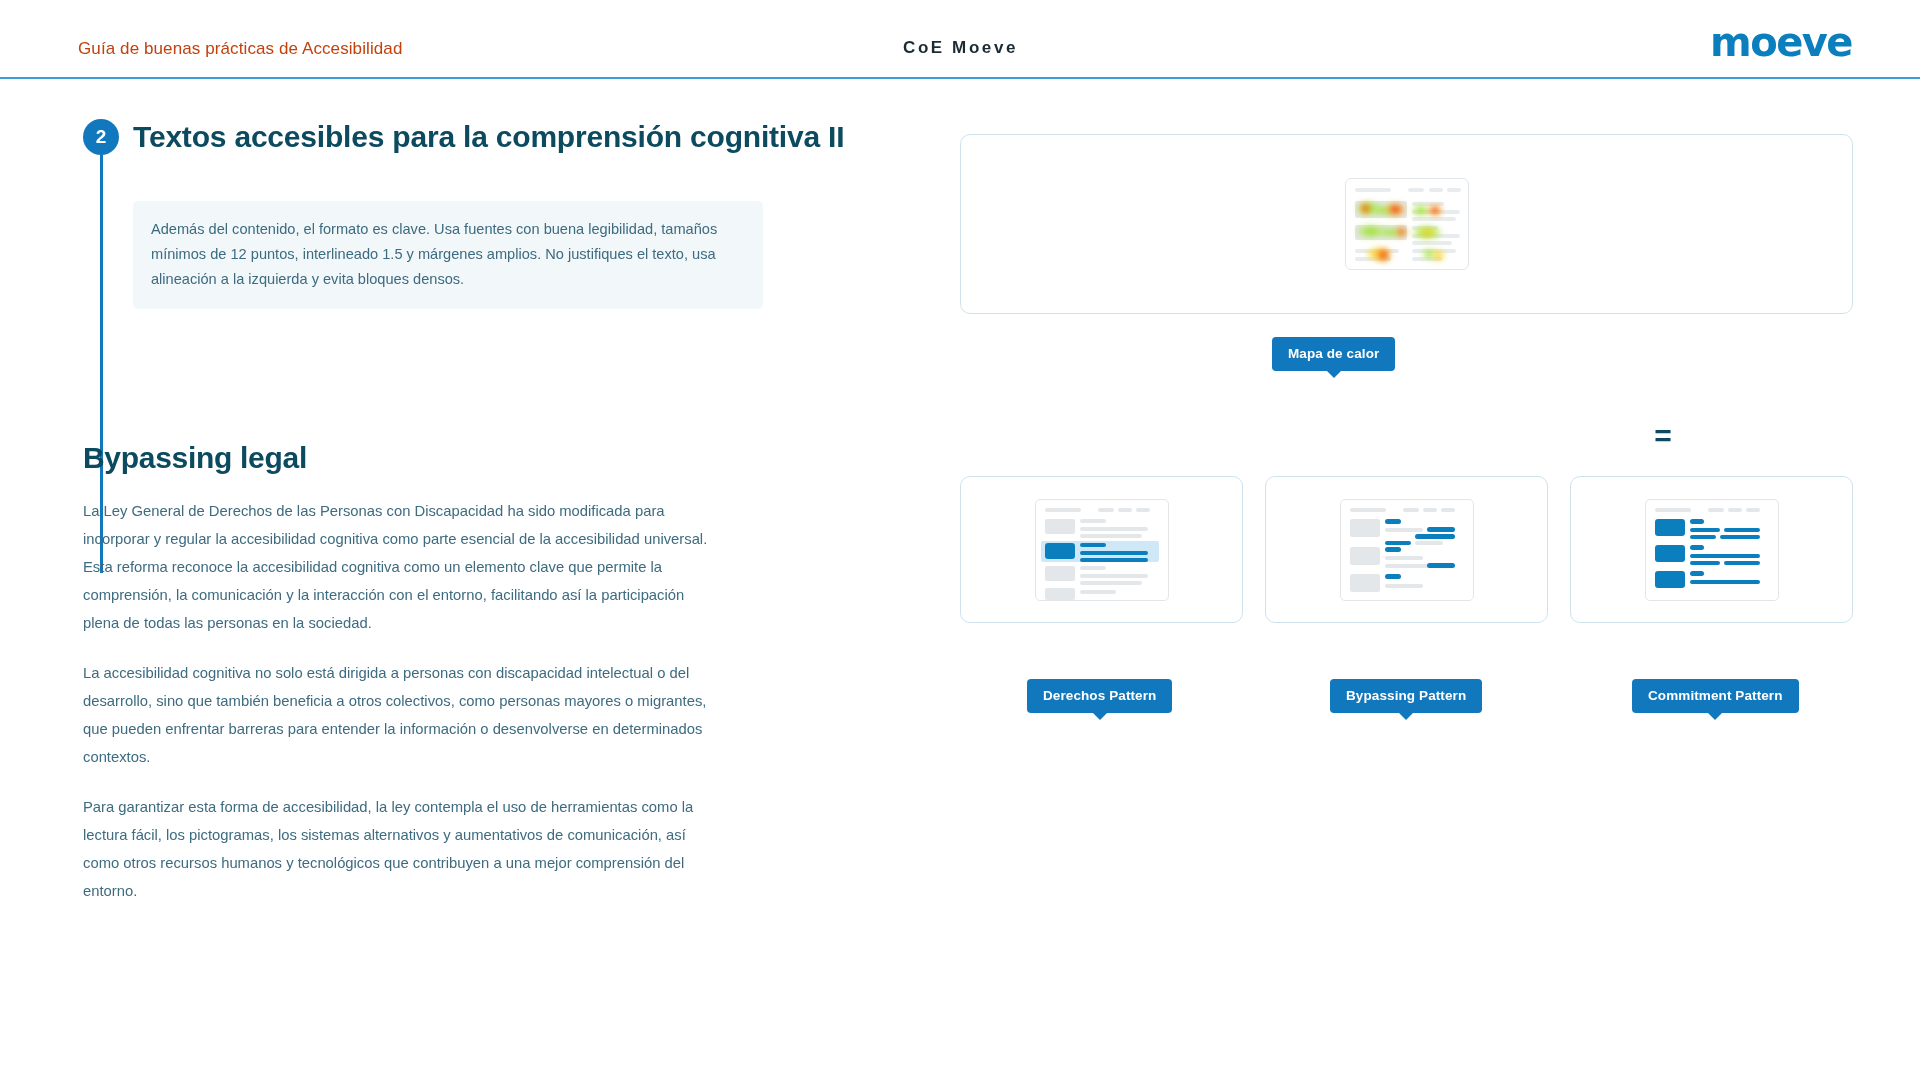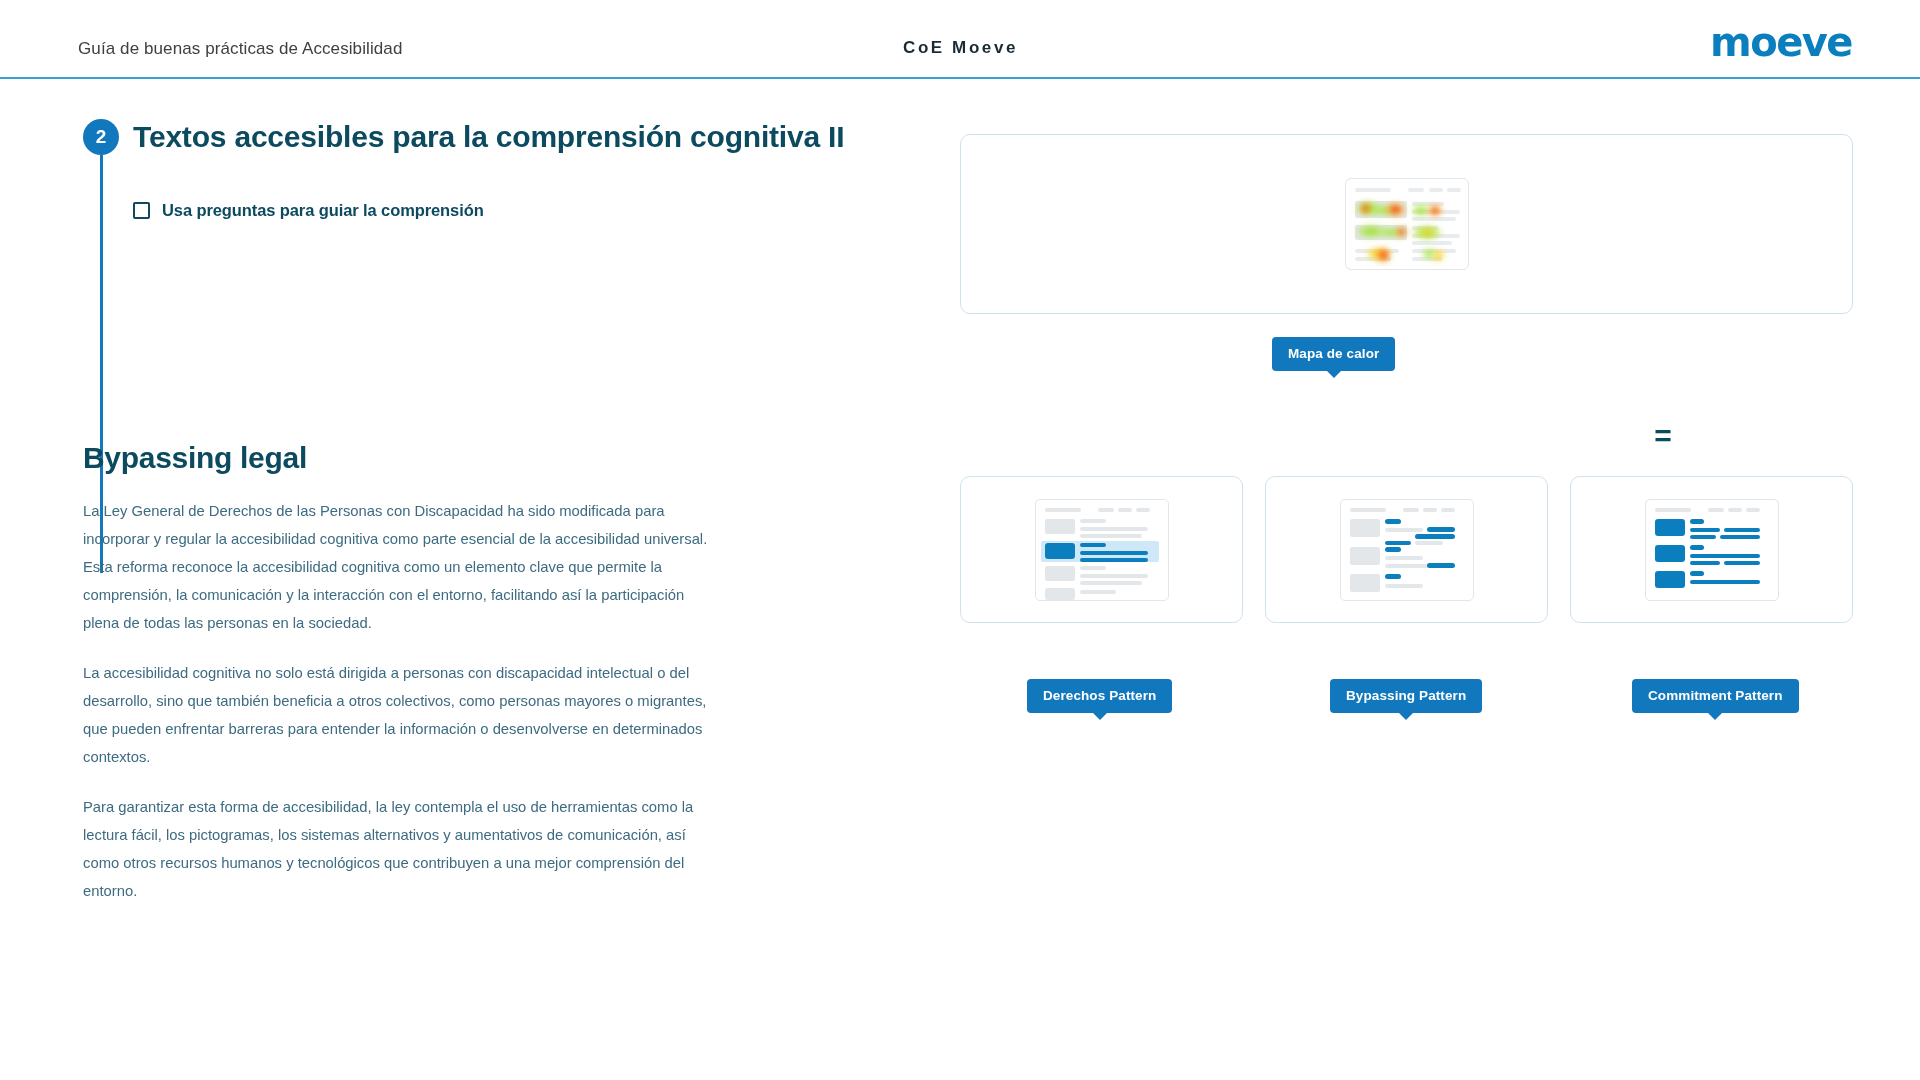--- a/index.html
+++ b/index.html
@@ -18,21 +18,21 @@
     top: 0; left: 0;
     width: 1920px;
     height: 79px;
     background: #ffffff;
     border-bottom: 2px solid #3a9fd6;
   }
   .header-left {
     position: absolute;
     left: 78px; top: 39px;
     font-size: 17px;
-    color: #404040;
+    color: #c2410c;
     letter-spacing: 0.1px;
     white-space: nowrap;
   }
   .header-center {
     position: absolute;
     left: 903px; top: 38px;
     font-size: 17px;
     font-weight: bold;
     color: #1b2b33;
     letter-spacing: 2.6px;
@@ -275,27 +275,26 @@
   <div class="section-head">
     <div class="step-badge">2</div>
     <div class="section-title">Textos accesibles para la comprensión cognitiva II</div>
   </div>
 
   <div class="rail"></div>
 
   <div class="tips">
 
     <div>
-      <div class="tip-title-row">
-        <span class="checkbox"></span>
-        <span class="tip-title">Usa preguntas para guiar la comprensión</span>
+    </div>
+
+    <div>
+      <div class="tip-box">
+        <div class="tip-text">Además del contenido, el formato es clave. Usa fuentes con buena legibilidad, tamaños mínimos de 12 puntos, interlineado 1.5 y márgenes amplios. No justifiques el texto, usa alineación a la izquierda y evita bloques densos.</div>
       </div>
-    </div>
-
-    <div>
     </div>
 
   </div>
 
   <div class="legal-title">Bypassing legal</div>
 
   <div class="legal-body">
     <p class="legal-para">La Ley General de Derechos de las Personas con Discapacidad ha sido modificada para incorporar y regular la accesibilidad cognitiva como parte esencial de la accesibilidad universal. Esta reforma reconoce la accesibilidad cognitiva como un elemento clave que permite la comprensión, la comunicación y la interacción con el entorno, facilitando así la participación plena de todas las personas en la sociedad.</p>
     <p class="legal-para">La accesibilidad cognitiva no solo está dirigida a personas con discapacidad intelectual o del desarrollo, sino que también beneficia a otros colectivos, como personas mayores o migrantes, que pueden enfrentar barreras para entender la información o desenvolverse en determinados contextos.</p>
     <p class="legal-para">Para garantizar esta forma de accesibilidad, la ley contempla el uso de herramientas como la lectura fácil, los pictogramas, los sistemas alternativos y aumentativos de comunicación, así como otros recursos humanos y tecnológicos que contribuyen a una mejor comprensión del entorno.</p>

